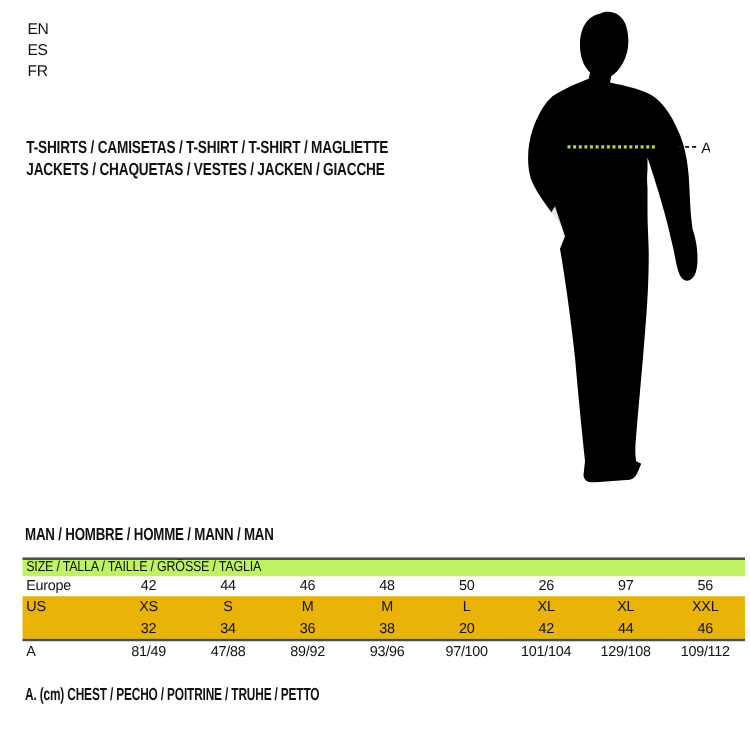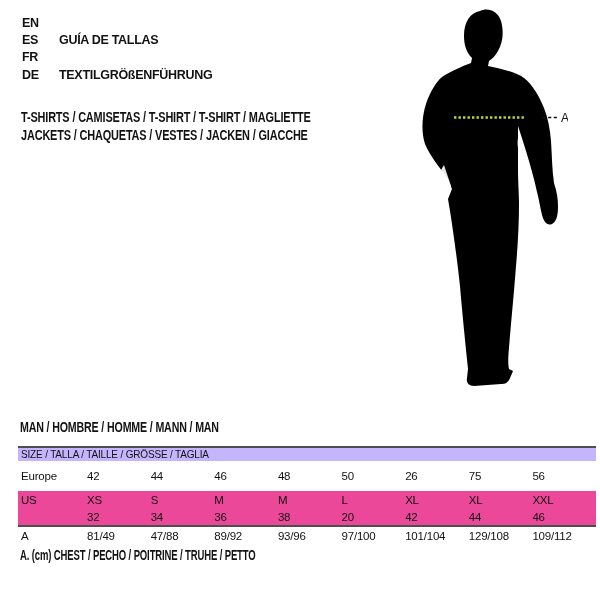--- a/index.html
+++ b/index.html
@@ -5,21 +5,21 @@
   html,body{margin:0;padding:0;}
   body{
     width:600px;height:600px;background:#ffffff;color:#121212;
     font-family:"Liberation Sans", sans-serif;
     -webkit-font-smoothing:antialiased;
   }
   .canvas{position:relative;width:600px;height:600px;background:#ffffff;overflow:hidden;}
 
   
   .lang-block{position:absolute;left:22px;top:15px;}
-  .lang-row{display:flex;font-size:12.5px;font-weight:700;line-height:17.2px;letter-spacing:-0.3px;}
+  .lang-row{display:flex;font-size:12.5px;font-weight:400;line-height:17.2px;letter-spacing:-0.3px;}
   .lang-code{width:37px;flex:0 0 37px;}
 
   
   .categories{
     position:absolute;left:21px;top:109px;
     font-size:14px;font-weight:700;line-height:17.6px;letter-spacing:-0.2px;
     transform:scaleX(0.78);transform-origin:0 0;white-space:nowrap;
   }
 
   
@@ -29,57 +29,52 @@
   
   .section-title{
     position:absolute;left:20px;top:419px;
     font-size:14px;font-weight:700;letter-spacing:-0.2px;white-space:nowrap;
     transform:scaleX(0.76);transform-origin:0 0;
   }
 
   
   .size-table{position:absolute;left:18px;top:446px;width:578px;font-size:11.5px;letter-spacing:-0.2px;}
   .t-header{
-    background:#c4b5fd;border-top:2px solid #4e4e4e;
+    background:#bef264;border-top:2px solid #4e4e4e;
     height:13px;line-height:13px;padding-left:3px;white-space:nowrap;
   }
   .t-header .condense{display:inline-block;transform:scaleX(0.87);transform-origin:0 50%;}
-  .t-row{display:flex;align-items:center;height:30px;}
+  .t-row{display:flex;align-items:center;height:16px;}
   .t-row.r-us,.t-row.r-num{height:17px;}
   .t-row.r-a{height:17px;border-top:2px solid #4e4e4e;}
-  .band{background:#ec4899;}
+  .band{background:#eab308;}
   .t-label{width:66px;flex:0 0 66px;padding-left:3px;}
-  .t-cell{flex:1 1 0;}
+  .t-cell{flex:1 1 0;text-align:center;}
 
   
   .footnote{
     position:absolute;left:20px;top:547px;
     font-size:14px;font-weight:700;letter-spacing:-0.2px;white-space:nowrap;
     transform:scaleX(0.68);transform-origin:0 0;
   }
 </style>
 </head>
 <body>
 
 <div class="canvas">
 
   <div class="lang-block">
     <div class="lang-row">
       <span class="lang-code">EN</span>
     </div>
     <div class="lang-row">
       <span class="lang-code">ES</span>
-      <span class="lang-label">GUÍA DE TALLAS</span>
     </div>
     <div class="lang-row">
       <span class="lang-code">FR</span>
-    </div>
-    <div class="lang-row">
-      <span class="lang-code">DE</span>
-      <span class="lang-label">TEXTILGRÖßENFÜHRUNG</span>
     </div>
   </div>
 
   <div class="categories">
     <div>T-SHIRTS / CAMISETAS / T-SHIRT / T-SHIRT / MAGLIETTE</div>
     <div>JACKETS / CHAQUETAS / VESTES / JACKEN / GIACCHE</div>
   </div>
 
   <div class="figure">
     <svg viewBox="0 0 150 378" xmlns="http://www.w3.org/2000/svg">
@@ -138,21 +133,21 @@
     </div>
 
     <div class="t-row r-europe">
       <span class="t-label">Europe</span>
       <span class="t-cell">42</span>
       <span class="t-cell">44</span>
       <span class="t-cell">46</span>
       <span class="t-cell">48</span>
       <span class="t-cell">50</span>
       <span class="t-cell">26</span>
-      <span class="t-cell">75</span>
+      <span class="t-cell">97</span>
       <span class="t-cell">56</span>
     </div>
 
     <div class="band">
       <div class="t-row r-us">
         <span class="t-label">US</span>
         <span class="t-cell">XS</span>
         <span class="t-cell">S</span>
         <span class="t-cell">M</span>
         <span class="t-cell">M</span>

